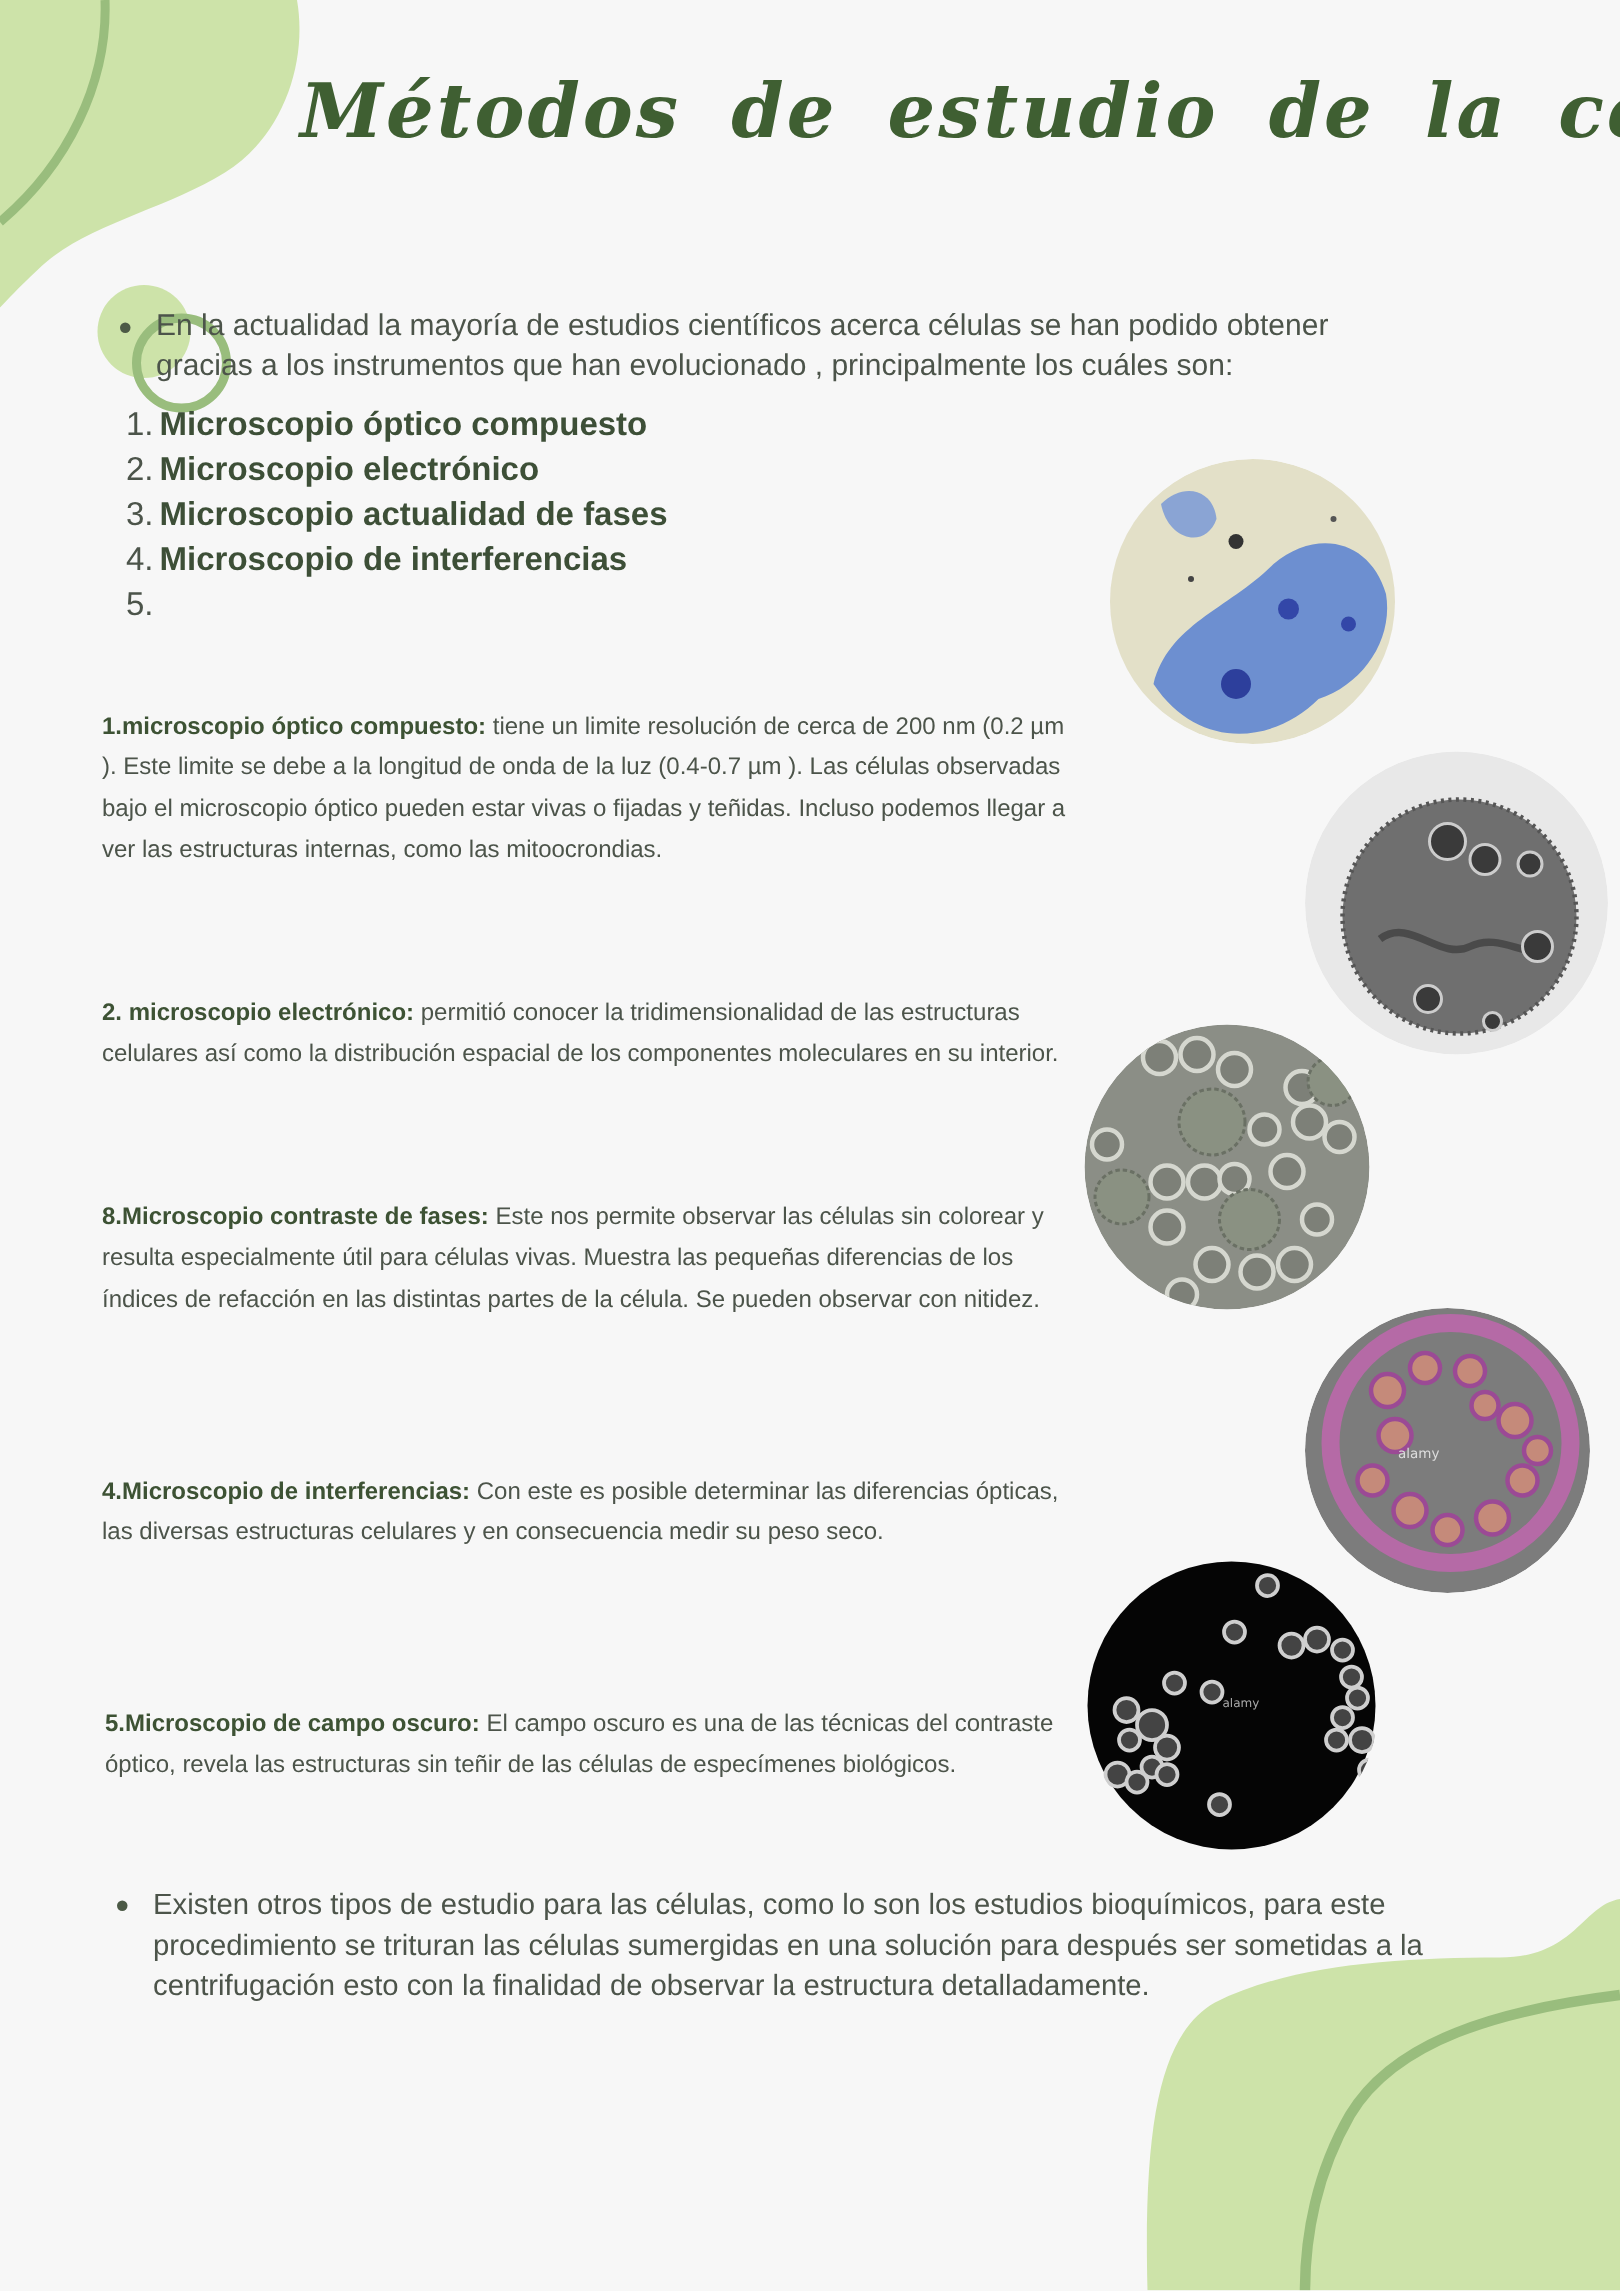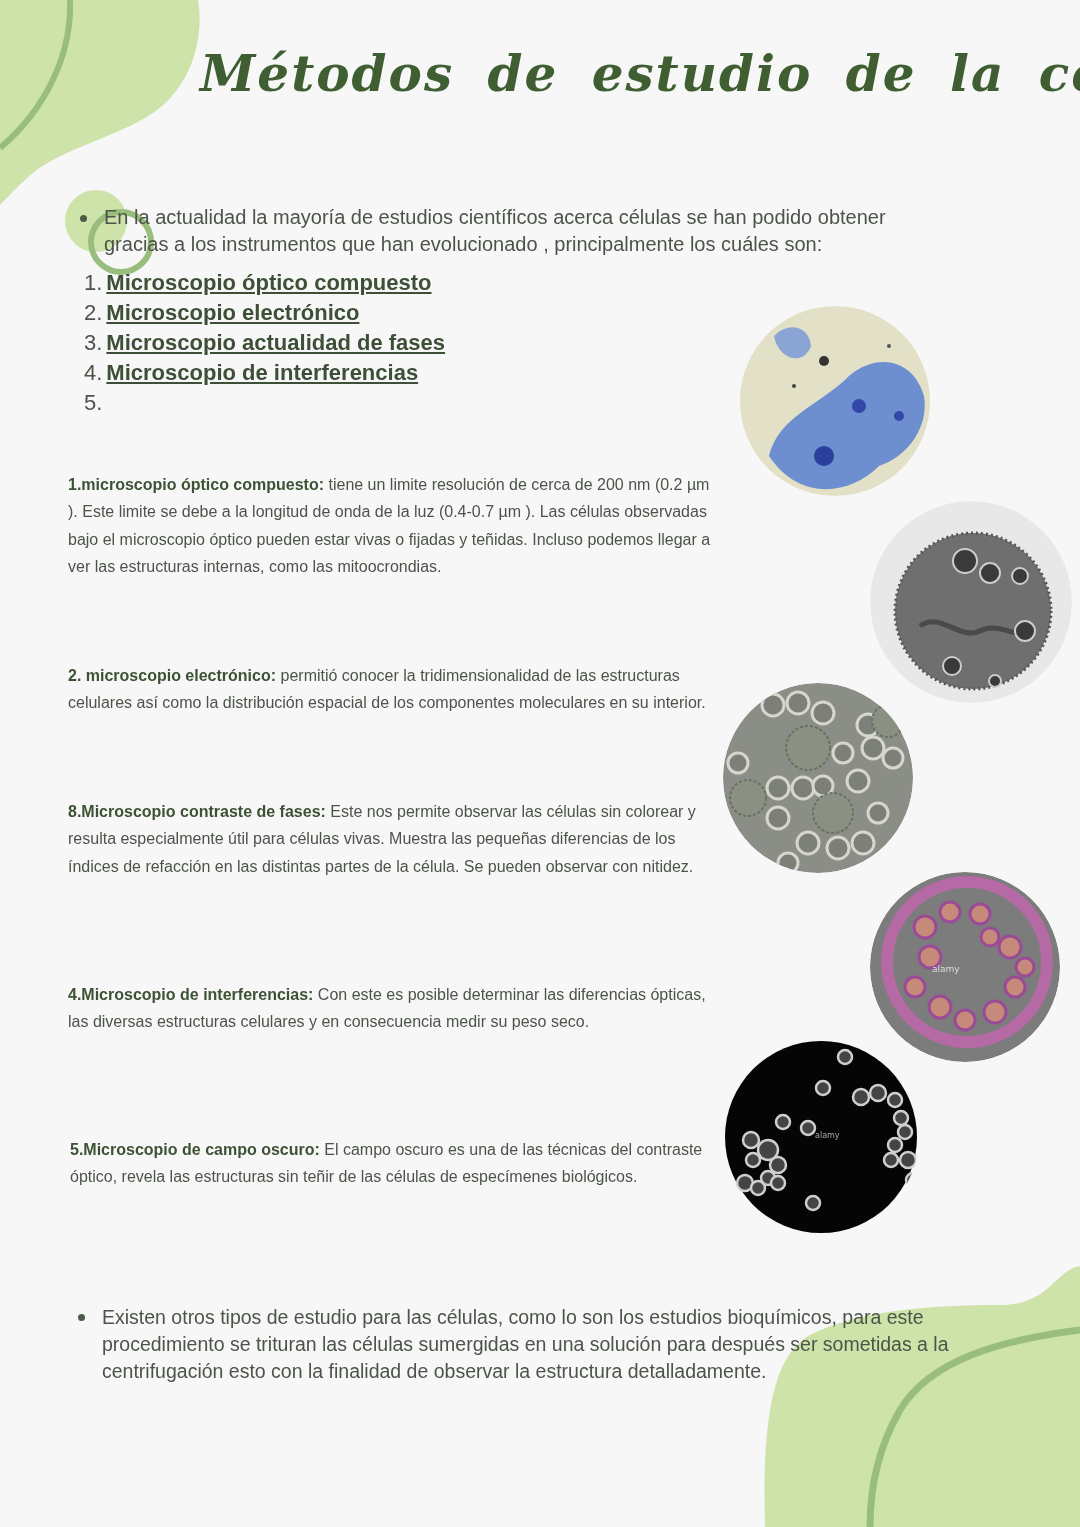--- a/index.html
+++ b/index.html
@@ -32,28 +32,28 @@
     position: absolute; left: 0; top: 11px;
     width: 7px; height: 7px; border-radius: 50%; background: #4c5a46;
   }
   .list {
     position: absolute; left: 84px; top: 268px;
     font-size: 22px; line-height: 30px; color: #3f4d3a;
     list-style: none;
   }
   .list li { display: flex; }
   .list .num { font-weight: normal; color: #4c544a; margin-right: 4px; }
-  .list .lbl { font-weight: bold; color: #3d4f37; text-decoration: underline; }
+  .list .lbl { font-weight: bold; color: #3d4f37; }
   .section {
     position: absolute; left: 68px; width: 650px;
     font-size: 16px; line-height: 27.3px; color: #4c544a;
   }
   .section b { color: #3d5234; }
   .outro {
-    position: absolute; left: 78px; top: 1304px; width: 920px;
+    position: absolute; left: 78px; top: 1257px; width: 920px;
     font-size: 19.5px; line-height: 27px; color: #4c544a;
     padding-left: 24px;
   }
   .outro .bullet {
     position: absolute; left: 0; top: 10px;
     width: 7px; height: 7px; border-radius: 50%; background: #4c5a46;
   }
   .micro { position: absolute; border-radius: 50%; overflow: hidden; }
 </style>
 </head>

